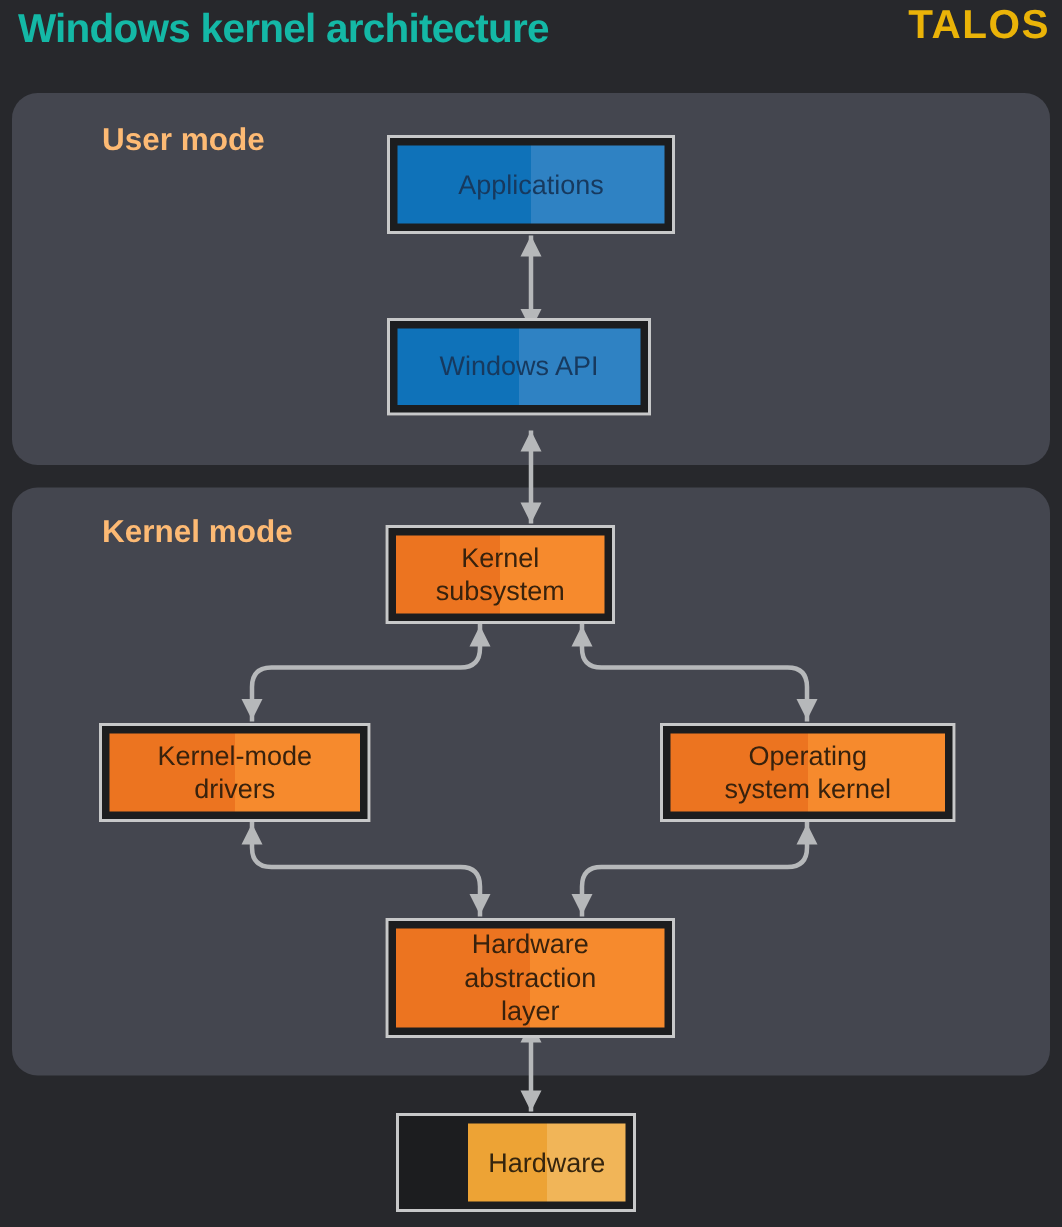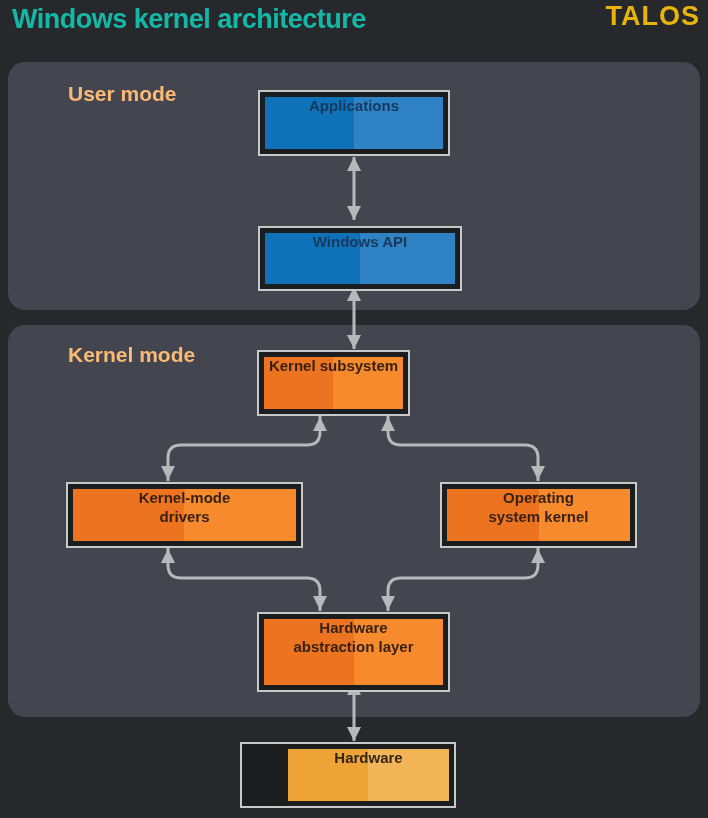--- a/index.html
+++ b/index.html
@@ -31,35 +31,35 @@
   
   .wires{position:absolute;left:0;top:0;z-index:2;pointer-events:none;}
   .wires path{stroke:#b6b8ba;stroke-width:3;fill:none;}
   .wires polygon{fill:#b6b8ba;stroke:none;}
   
   .node{
     position:absolute;z-index:3;box-sizing:border-box;
     border:2px solid #c7c8c9;background:#1c1d1f;padding:5px;display:flex;
   }
   .node-fill{
-    flex:1;display:flex;justify-content:center;
-    text-align:center;font-size:15px;line-height:1.25;font-weight:bold;
+    flex:1;display:flex;align-items:center;justify-content:center;
+    text-align:center;font-size:18px;line-height:1.25;
   }
   .node-label{display:inline-block;}
   .narrow .node-label{max-width:125px;}
   .blue  .node-fill{background:linear-gradient(90deg,#0f72b9 0 50%,#2f82c3 50% 100%);color:#17395e;}
   .orange .node-fill{background:linear-gradient(90deg,#ec7420 0 50%,#f68a2d 50% 100%);color:#38220d;}
   .amber .node-fill{background:linear-gradient(90deg,#eda335 0 50%,#f1b558 50% 100%);color:#35250e;}
   .n-applications{left:258px;top:90px;width:192px;height:66px;}
-  .n-windows-api{left:258px;top:226px;width:204px;height:65px;}
+  .n-windows-api{left:258px;top:212px;width:176px;height:65px;}
   .n-kernel-subsystem{left:257px;top:350px;width:153px;height:66px;}
-  .n-kernel-mode-drivers{left:66px;top:482px;width:237px;height:66px;}
+  .n-kernel-mode-drivers{left:66px;top:482px;width:181px;height:66px;}
   .n-operating-system-kernel{left:440px;top:482px;width:197px;height:66px;}
   .n-hardware-abstraction-layer{left:257px;top:612px;width:193px;height:80px;}
-  .n-hardware{left:240px;top:742px;width:216px;height:66px;padding-left:46px;}
+  .n-hardware{left:264px;top:742px;width:160px;height:66px;padding-left:46px;}
 </style>
 </head>
 <body>
 
 <div class="stage">
 
   <div class="page-title">Windows kernel architecture</div>
   <div class="brand">TALOS</div>
 
   <div class="panel panel-user">

